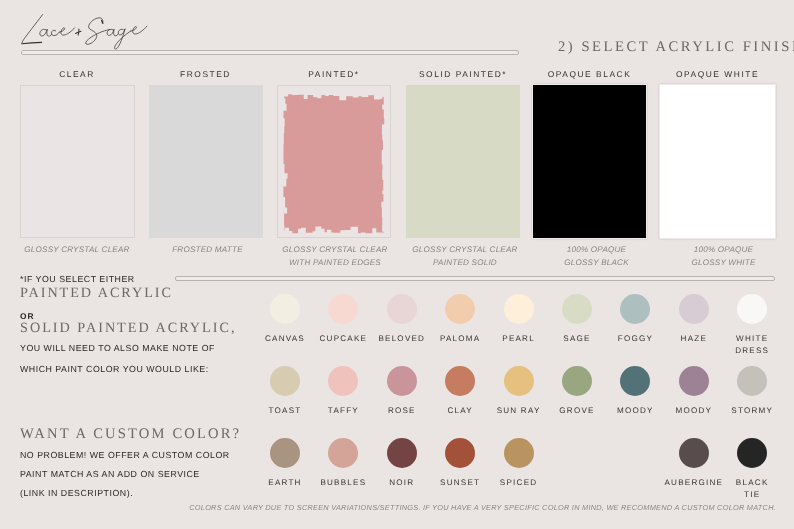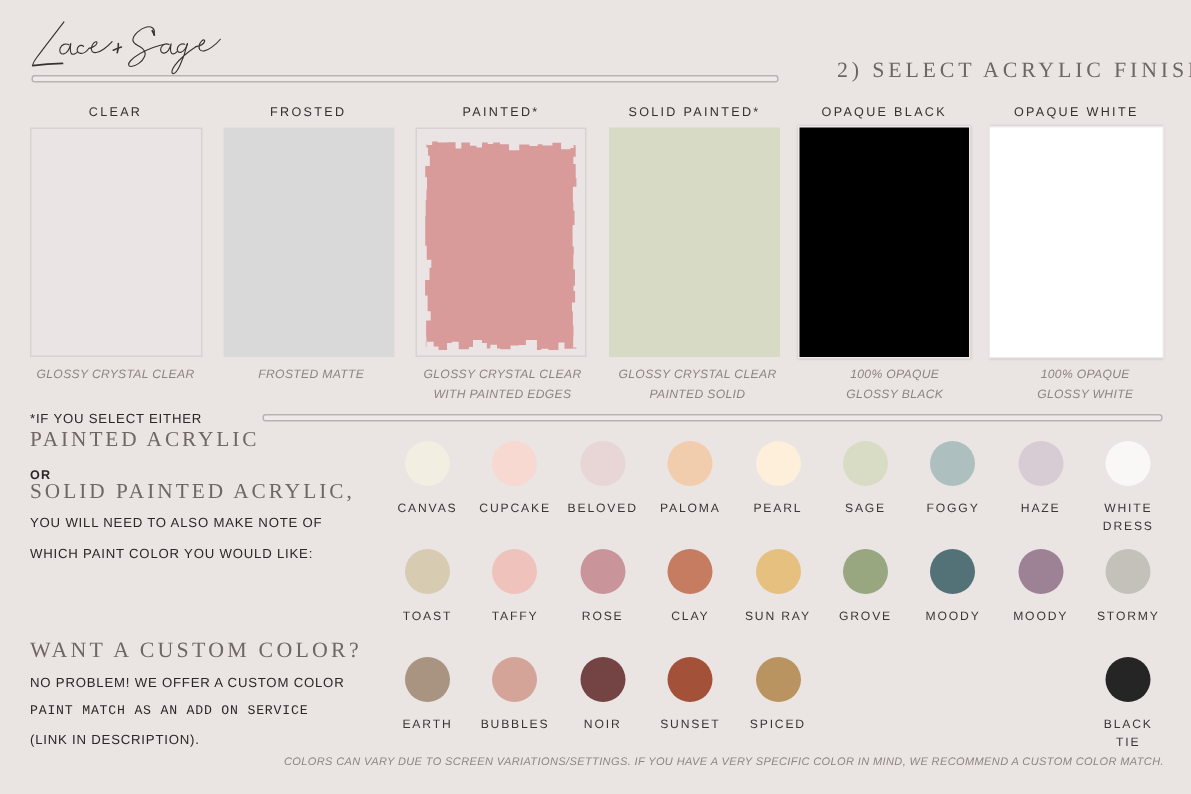--- a/index.html
+++ b/index.html
@@ -44,21 +44,21 @@
   .mid-rule{position:absolute;left:175px;top:276px;width:600px;height:5px;
             background:#efeae9;border:1px solid #b9b2b0;box-sizing:border-box;border-radius:2px;}
 
   
   .custom{position:absolute;left:20px;top:0;width:300px;}
   .custom > div{position:absolute;left:0;white-space:nowrap;}
   .c-head{font-family:"Liberation Serif",serif;font-size:14.6px;letter-spacing:2.15px;
           color:#6f6764;top:426px;}
   .c-line{font-size:8.8px;letter-spacing:0.52px;color:#2a2725;font-weight:500;}
   .custom [data-name="custom-color-line-1"]{top:450px;}
-  .custom [data-name="custom-color-line-2"]{top:469px;font-family:Liberation Mono, monospace;}
+  .custom [data-name="custom-color-line-2"]{top:469px;}
   .custom [data-name="custom-color-line-3"]{top:488px;}
 
   
   .palette{position:absolute;left:0;top:0;width:794px;height:529px;}
   .prow{position:absolute;left:0;width:794px;height:60px;}
   .pcell{position:absolute;top:0;width:56px;text-align:center;}
   .pcell.wide .pname{width:76px;margin-left:-10px;}
   .pcell.narrow .pname{width:38px;margin-left:9px;}
   .pdot{width:30px;height:30px;border-radius:50%;margin:0 auto;}
   .pname{margin-top:9px;font-size:8.1px;letter-spacing:1.22px;color:#3a3634;
@@ -255,20 +255,24 @@
           <div class="pname" data-name="swatch-name">NOIR</div>
         </div>
         <div class="pcell" data-name="palette-swatch-sunset" style="left: 432.2px;">
           <div class="pdot" data-name="swatch-dot" style="background: rgb(164, 81, 58);"></div>
           <div class="pname" data-name="swatch-name">SUNSET</div>
         </div>
         <div class="pcell" data-name="palette-swatch-spiced" style="left: 490.6px;">
           <div class="pdot" data-name="swatch-dot" style="background: rgb(186, 148, 96);"></div>
           <div class="pname" data-name="swatch-name">SPICED</div>
         </div>
+        <div class="pcell wide" data-name="palette-swatch-aubergine" style="left: 665.8px;">
+          <div class="pdot" data-name="swatch-dot" style="background: rgb(89, 76, 77);"></div>
+          <div class="pname" data-name="swatch-name">AUBERGINE</div>
+        </div>
         <div class="pcell narrow" data-name="palette-swatch-black-tie" style="left: 724.2px;">
           <div class="pdot" data-name="swatch-dot" style="background: rgb(38, 37, 37);"></div>
           <div class="pname" data-name="swatch-name">BLACK TIE</div>
         </div>
       </div>
     </div>
 
   <div class="disclaimer" data-name="color-disclaimer">COLORS CAN VARY DUE TO SCREEN VARIATIONS/SETTINGS. IF YOU HAVE A VERY SPECIFIC COLOR IN MIND, WE RECOMMEND A CUSTOM COLOR MATCH.</div>
 </div>
 

